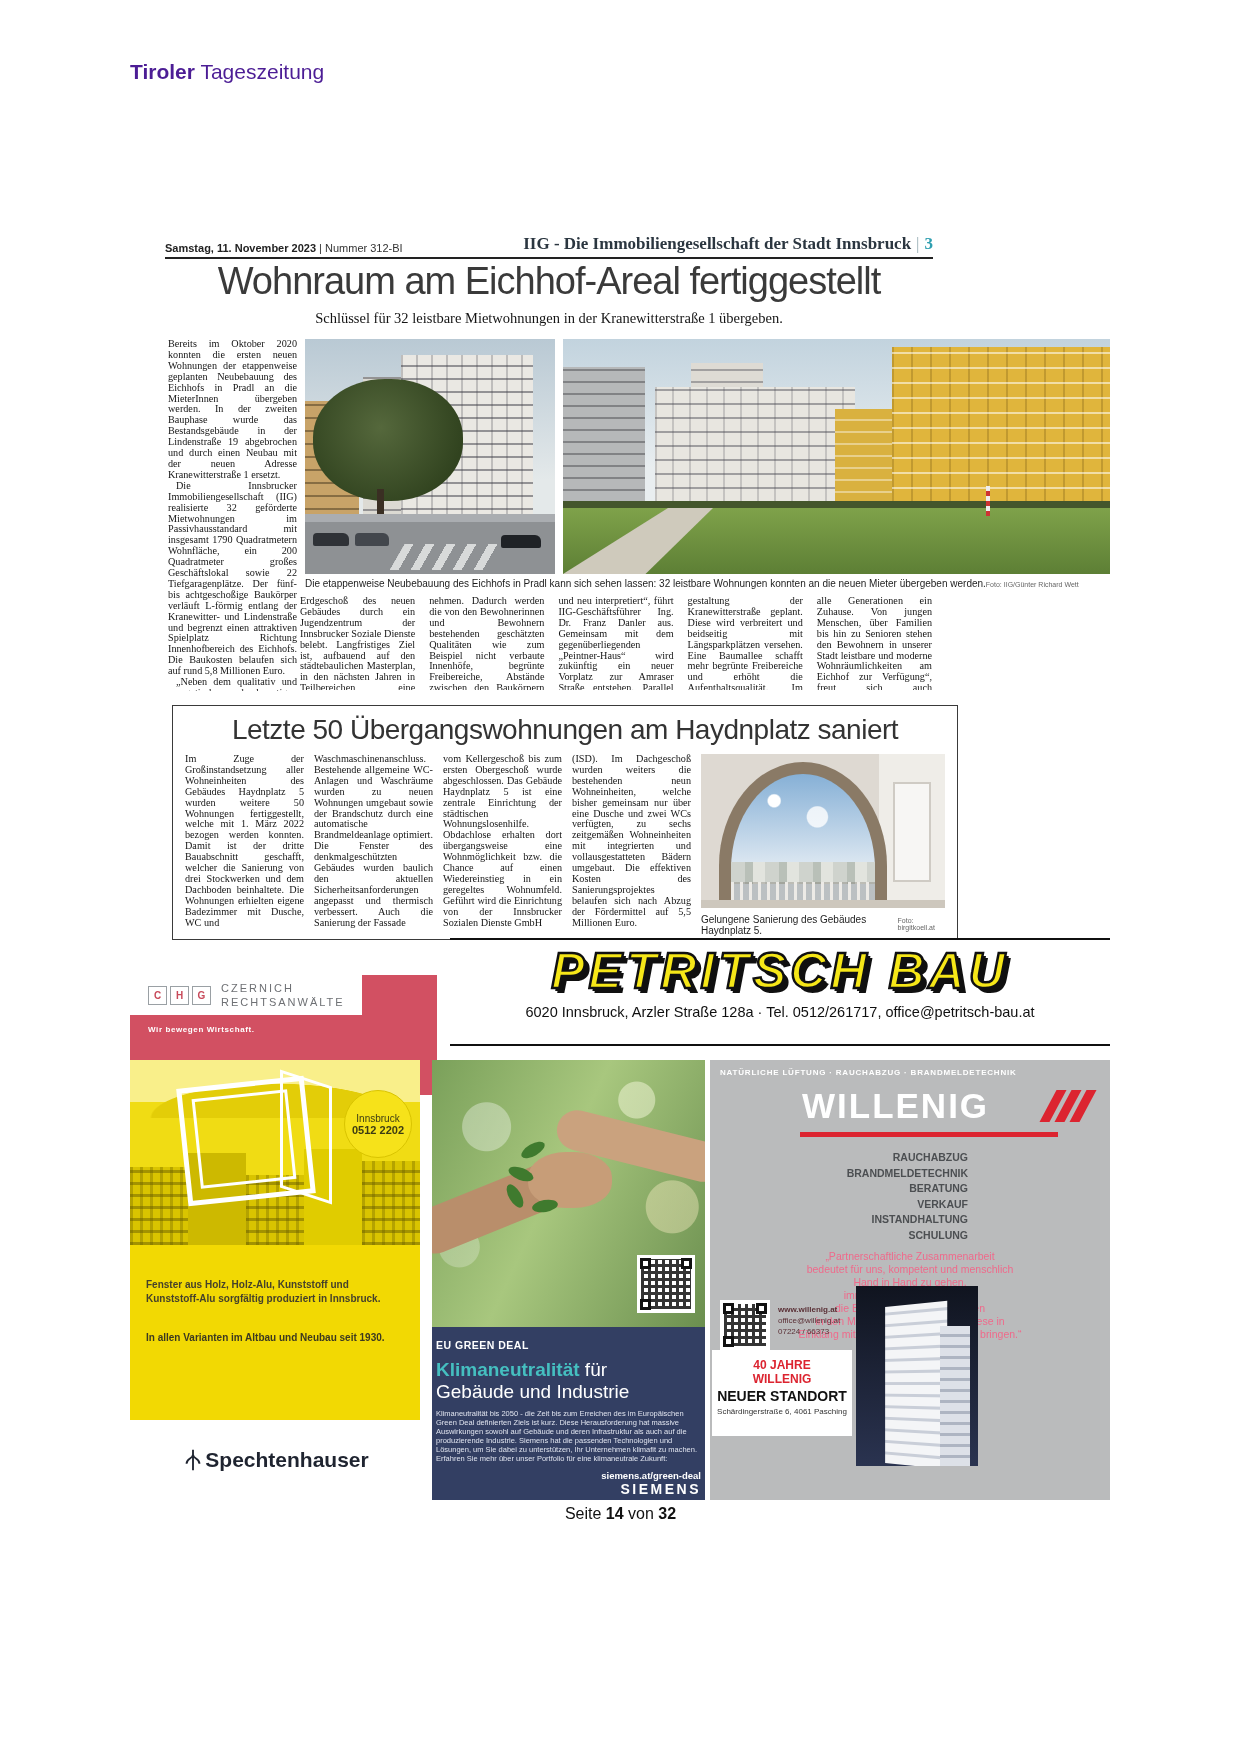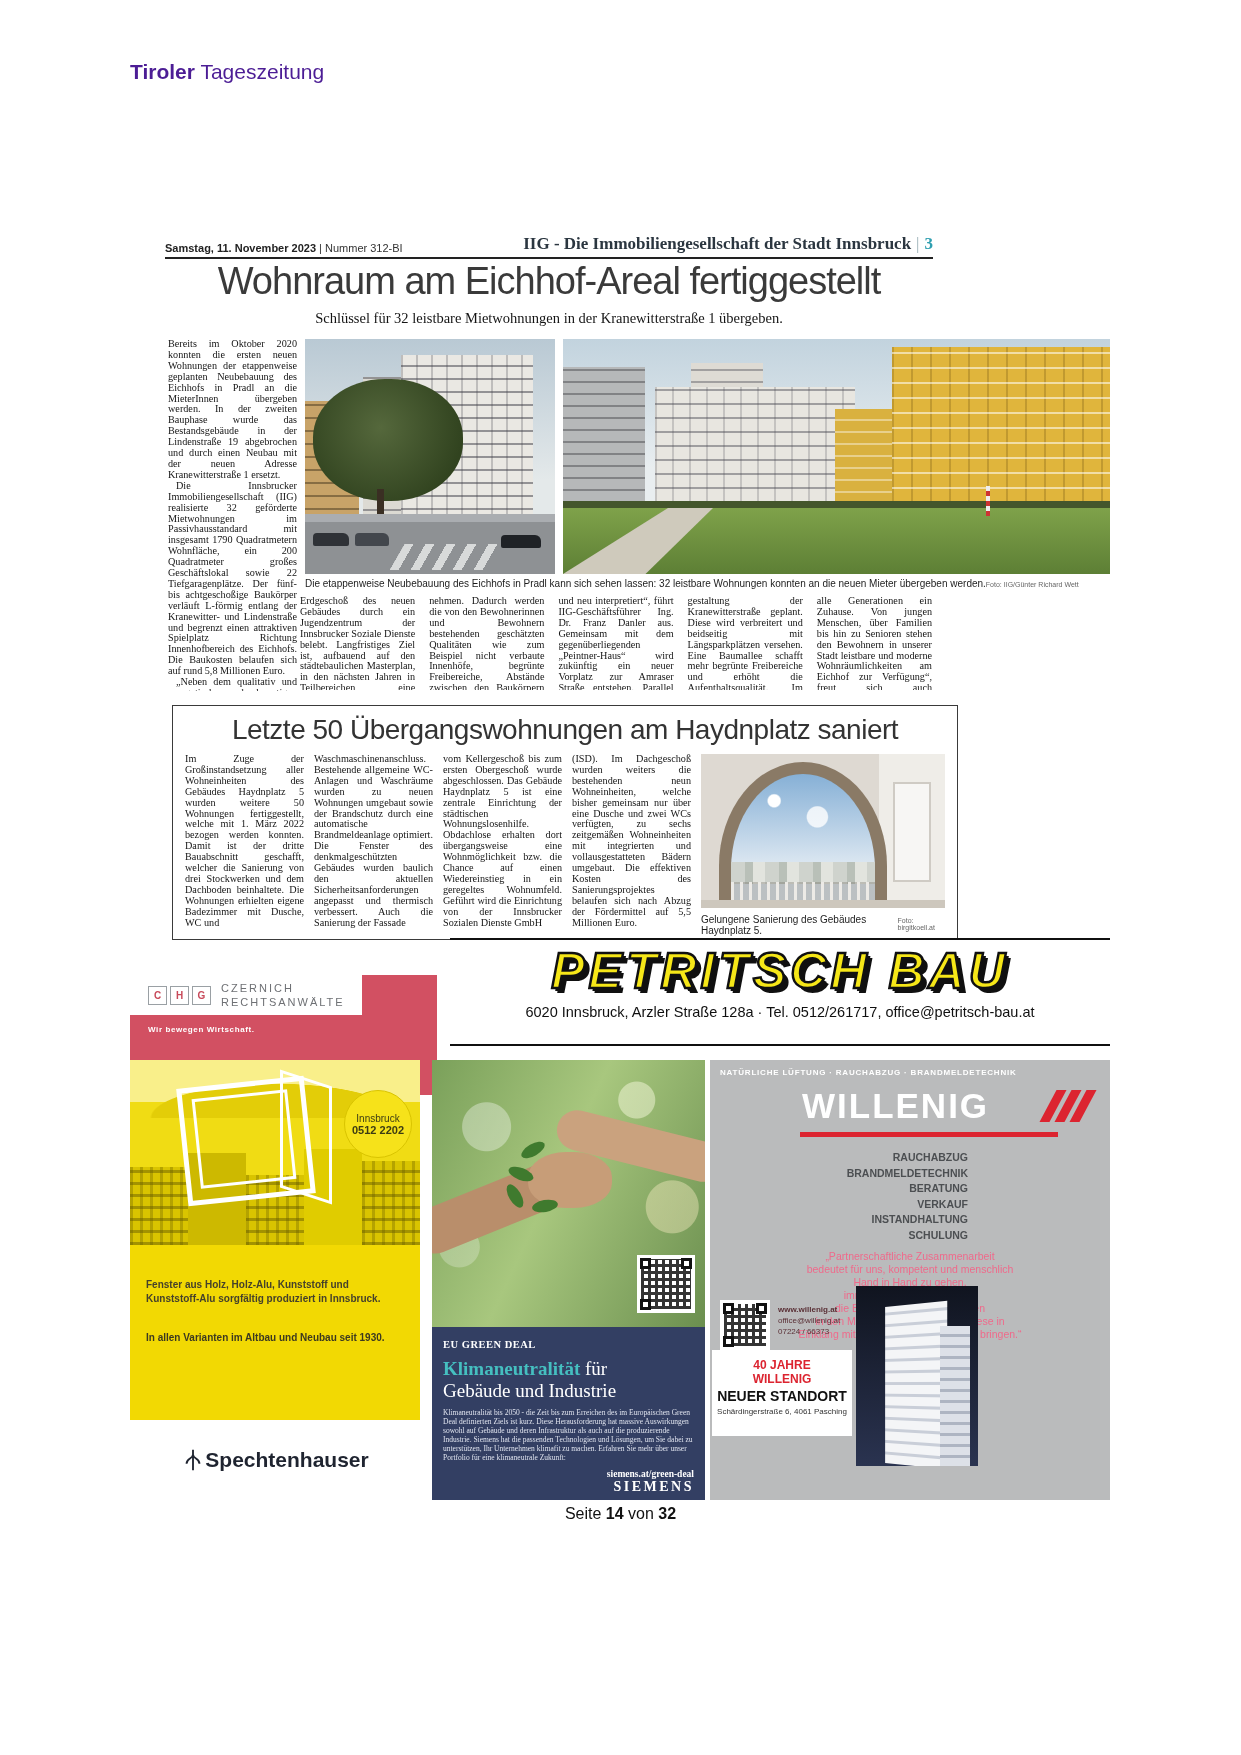--- a/index.html
+++ b/index.html
@@ -147,22 +147,22 @@
                  radial-gradient(circle at 75% 15%,rgba(255,255,230,.45) 0 18px,transparent 19px),
                  radial-gradient(circle at 88% 55%,rgba(255,240,200,.4) 0 26px,transparent 27px),
                  radial-gradient(circle at 10% 70%,rgba(255,255,255,.25) 0 20px,transparent 21px),
                  linear-gradient(115deg,#7aa05a,#a8c77e 45%,#6b8f4f);}
   .si-armR{position:absolute;right:-20px;top:66px;width:170px;height:40px;background:#caa27e;
            border-radius:20px;transform:rotate(14deg);}
   .si-armL{position:absolute;left:-24px;top:124px;width:170px;height:46px;background:#b98e6b;
            border-radius:22px;transform:rotate(-22deg);}
   .si-hands{position:absolute;left:96px;top:92px;width:84px;height:56px;background:#c79d78;border-radius:45%;}
   .si-leaf{position:absolute;width:26px;height:12px;background:#3f7a2e;border-radius:50%;}
-  .si-panel{position:absolute;left:0;top:267px;width:100%;height:173px;padding:12px 11px;box-sizing:border-box;
-            color:#fff;font-family:Liberation Serif, serif;}
+  .si-panel{position:absolute;left:0;top:267px;width:100%;height:173px;padding:12px 4px;box-sizing:border-box;
+            color:#fff;font-family:Liberation Sans, sans-serif;}
   .si-kicker{font-size:10.5px;font-weight:700;letter-spacing:.5px;}
   .si-head{margin-top:8px;font-size:19px;line-height:22px;}
   .si-head .acc{color:var(--siemens_teal);font-weight:700;}
   .si-body{margin-top:6px;font-size:7.5px;line-height:9px;color:#dfe3ee;text-align:left;}
   .si-foot{display:flex;justify-content:space-between;align-items:flex-end;margin-top:7px;flex-direction:column;}
   .si-link{font-size:9.5px;font-weight:700;}
   .si-logo{font-size:14px;font-weight:700;letter-spacing:2.5px;}
 
   
   .willenig{left:710px;top:1060px;width:400px;height:440px;background:var(--willenig_gray);overflow:hidden;

